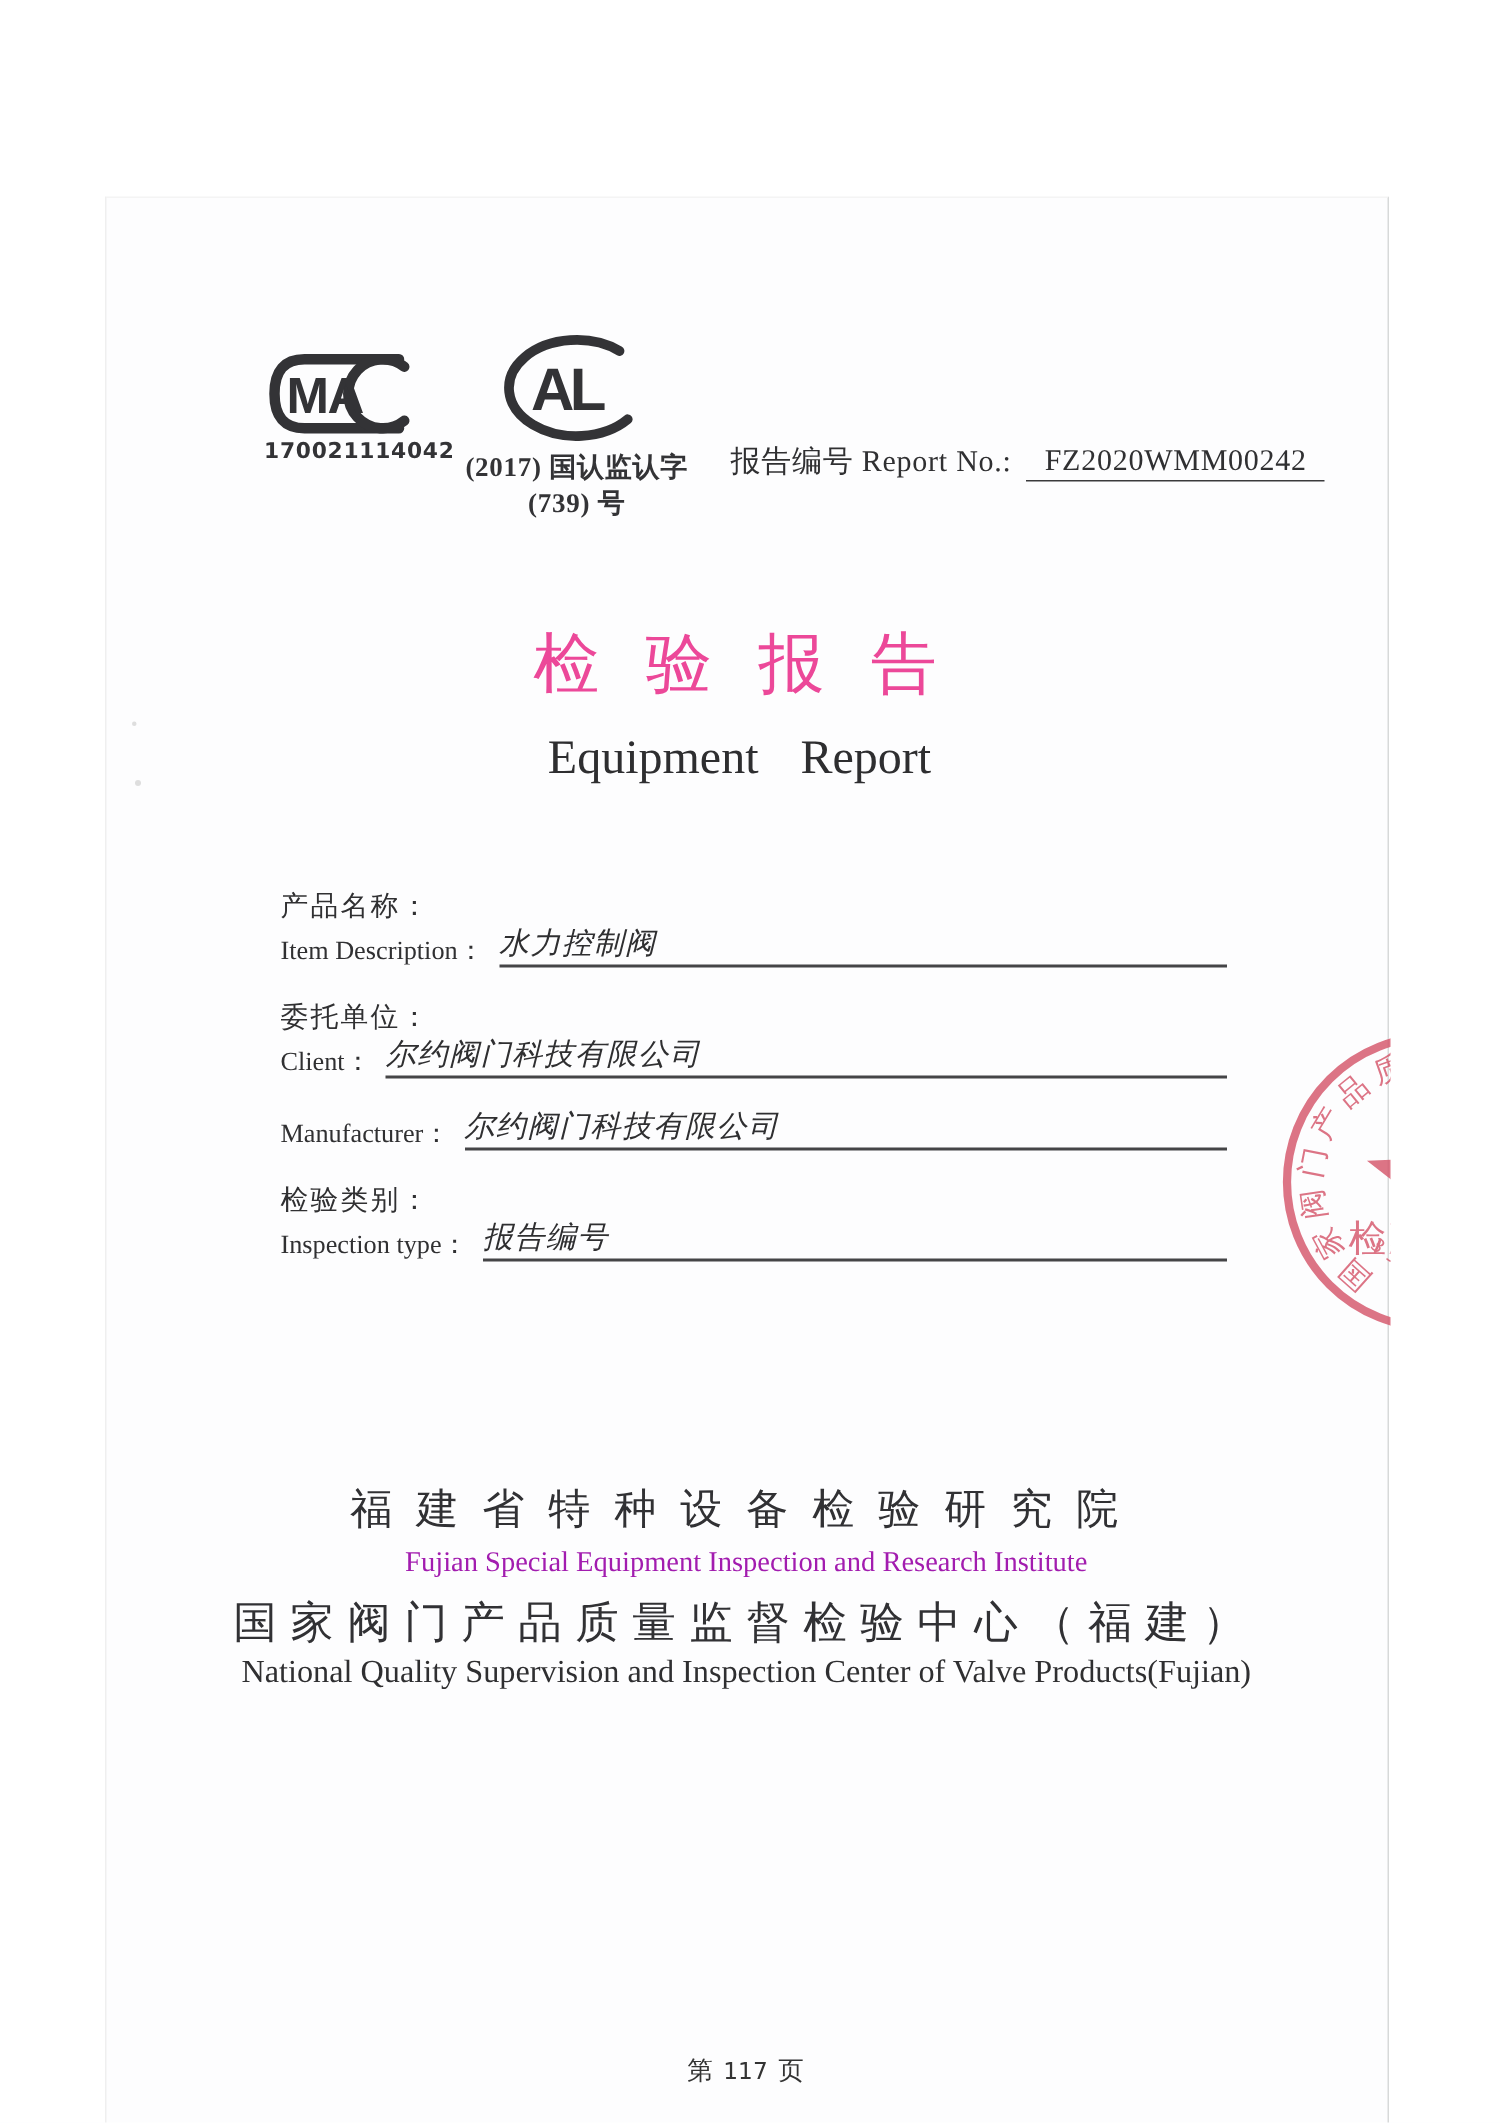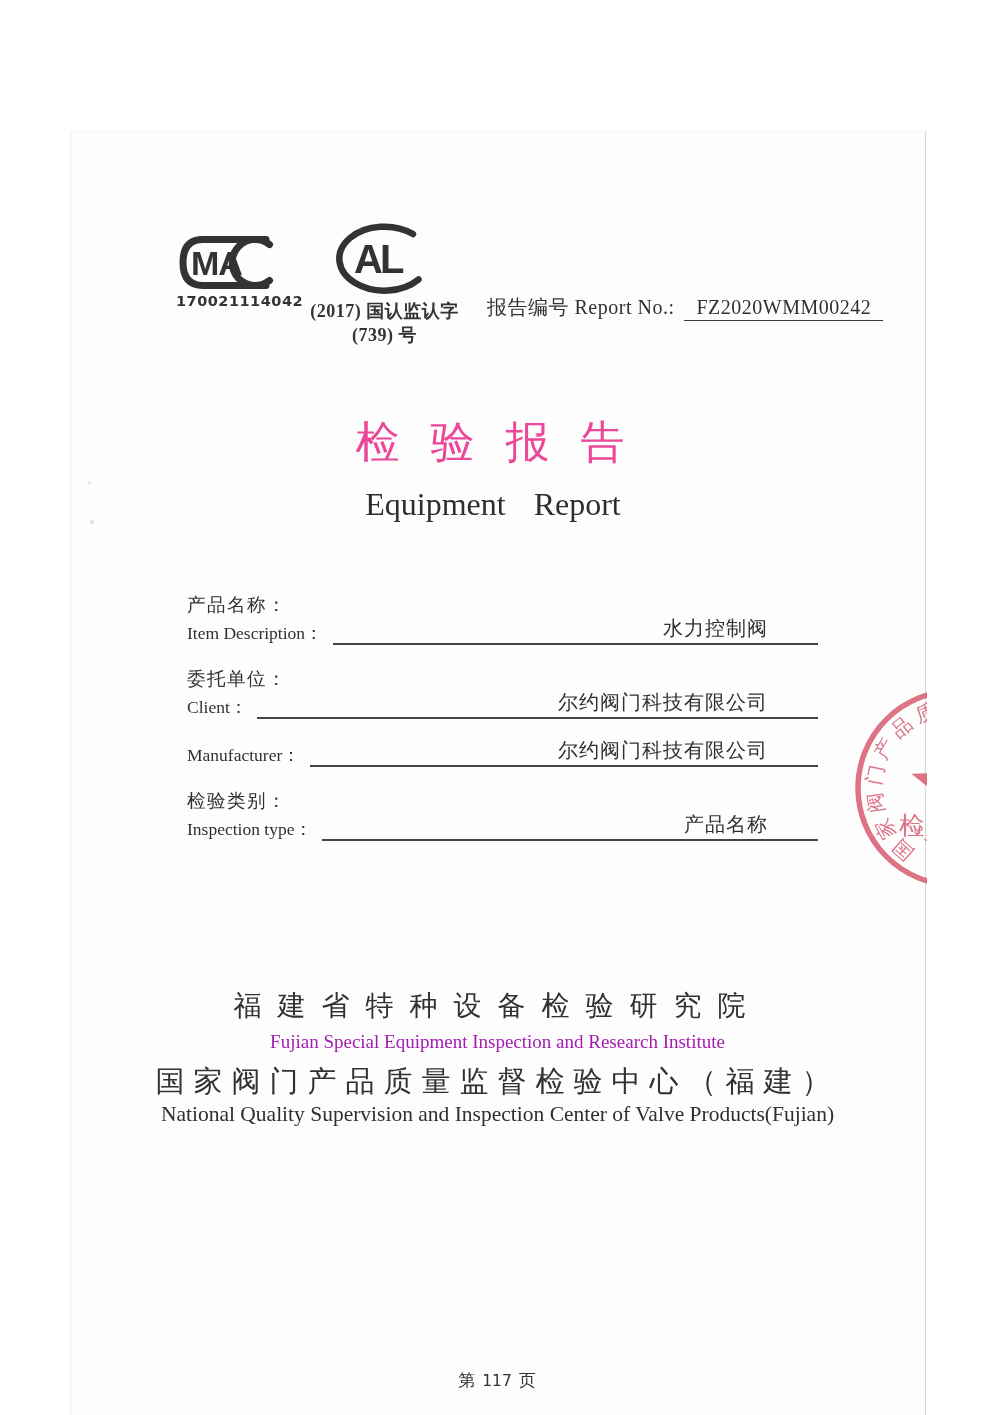--- a/index.html
+++ b/index.html
@@ -53,22 +53,22 @@
   }
 
   
   .fields{left:187px;top:592px;width:631px;}
   .frow{margin-bottom:21px;}
   .frow .cn{font-size:18.5px;letter-spacing:1.5px;line-height:26px;color:#303032;}
   .fline{display:flex;align-items:flex-end;height:27px;}
   .fline .en{font-size:17.5px;line-height:24px;white-space:nowrap;color:#303032;padding-right:10px;}
   .uline{flex:1;position:relative;border-bottom:2px solid #454547;height:27px;}
   .uline .val{
-    position:absolute;left:0;right:50px;bottom:1px;text-align:right;
-    font-size:20px;letter-spacing:1px;color:#2f2f31;white-space:nowrap;
+    position:absolute;left:0;right:50px;bottom:1px;text-align:left;
+    font-size:20px;letter-spacing:1px;color:#2f2f31;white-space:nowrap;font-style:italic;
   }
 
   
   .inst{left:70px;top:0;width:855px;text-align:center;}
   .inst-cn1{top:987px;font-size:28px;letter-spacing:16px;color:#313134;}
   .inst-en1{top:1031px;font-size:19px;color:#a21caf;}
   .inst-cn2{top:1062px;font-size:29px;letter-spacing:9px;color:#313134;}
   .inst-en2{top:1102px;font-size:21.5px;color:#2f2f31;}
 
   
@@ -138,21 +138,21 @@
       <span class="uline">
         <span class="val">尔约阀门科技有限公司</span>
       </span>
     </div>
   </div>
   <div class="frow">
     <div class="cn">检验类别：</div>
     <div class="fline">
       <span class="en">Inspection type：</span>
       <span class="uline">
-        <span class="val">产品名称</span>
+        <span class="val">报告编号</span>
       </span>
     </div>
   </div>
 </div>
 
 <div class="abs inst inst-cn1">福建省特种设备检验研究院</div>
 <div class="abs inst inst-en1">Fujian Special Equipment Inspection and Research Institute</div>
 <div class="abs inst inst-cn2">国家阀门产品质量监督检验中心（福建）</div>
 <div class="abs inst inst-en2">National Quality Supervision and Inspection Center of Valve Products(Fujian)</div>
 

